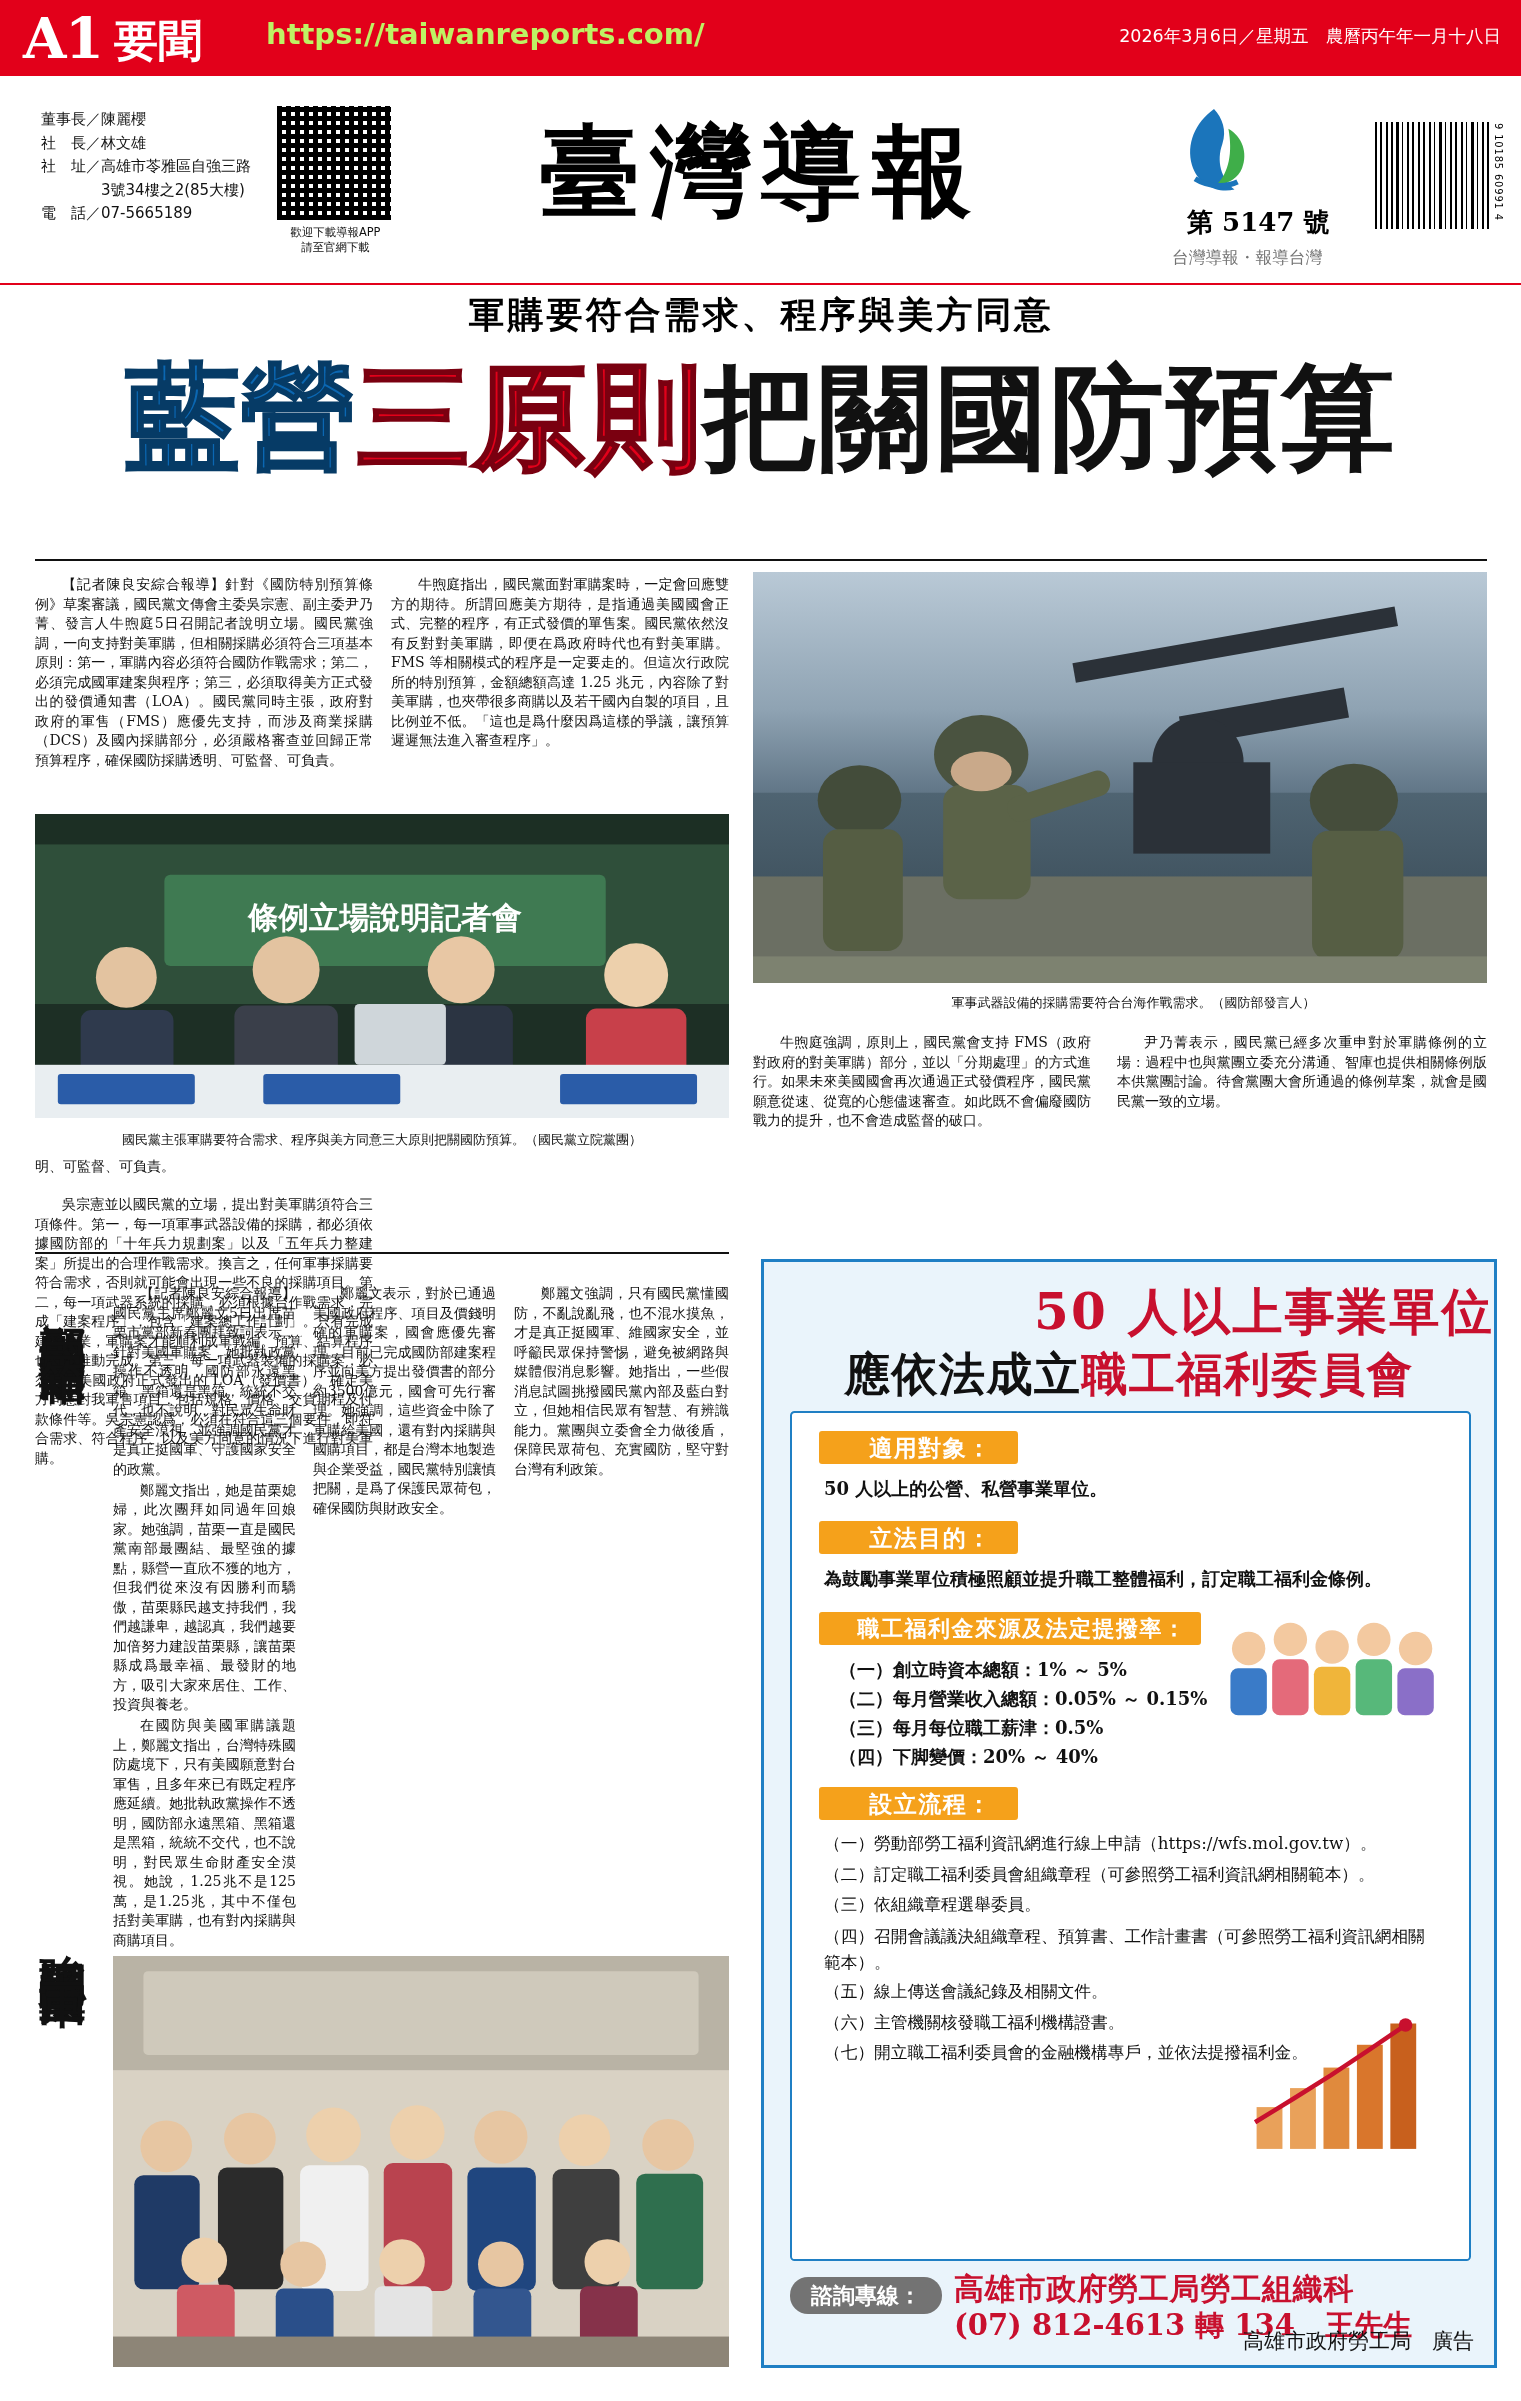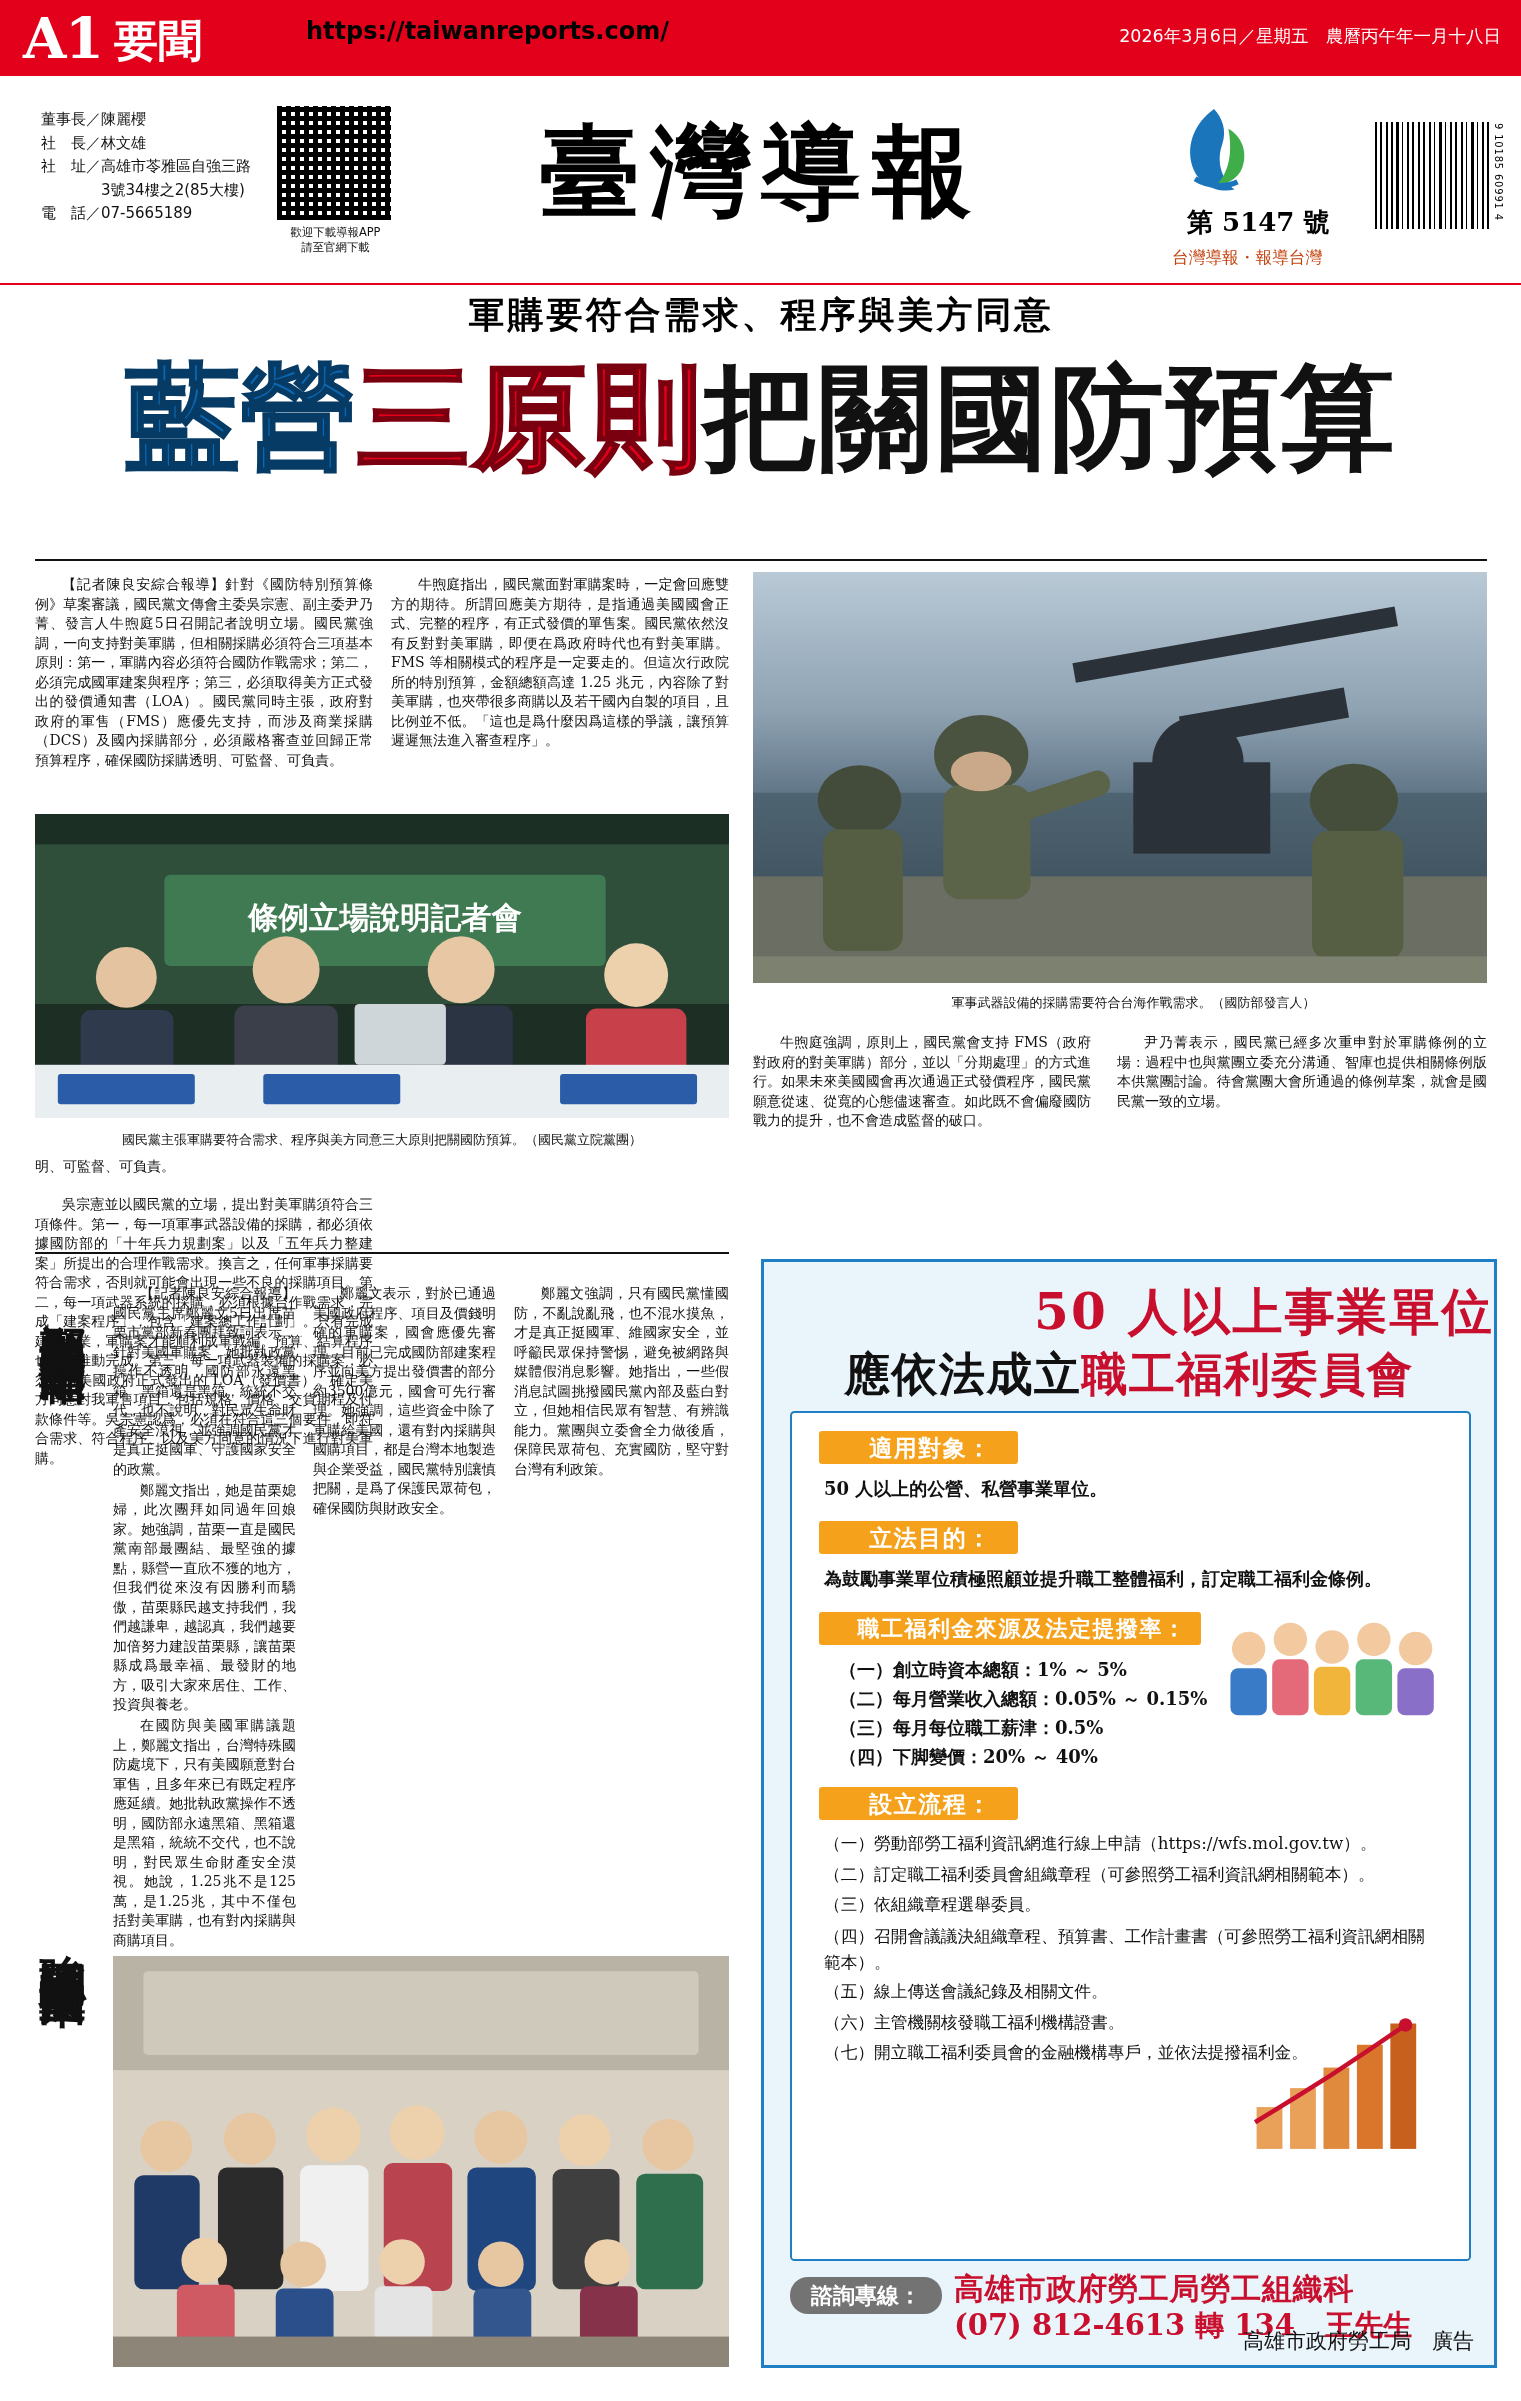--- a/index.html
+++ b/index.html
@@ -3,37 +3,37 @@
 <meta charset="utf-8">
 <style>
   html,body{margin:0;padding:0;background:#ffffff;}
   body{width:1522px;height:2401px;font-family:"DejaVu Sans","Liberation Sans",sans-serif;color:#000;}
   .page{position:relative;width:1522px;height:2401px;overflow:hidden;background:#fff;}
 
   
   .topbar{position:absolute;left:0;top:0;width:1522px;height:76px;background:#e2001a;}
   .topbar .a1{position:absolute;left:23px;top:4.6px;font-size:56px;font-weight:bold;color:#ffffff;font-family:"DejaVu Serif","Liberation Serif",serif;letter-spacing:-1.5px;}
   .topbar .sect{position:absolute;left:114px;top:12px;font-size:44px;font-weight:bold;color:#fff;font-family:"DejaVu Sans","Liberation Sans",sans-serif;}
-  .topbar .url{position:absolute;left:266px;top:16.7px;font-size:24px;font-weight:bold;color:#000000;font-family:"DejaVu Sans","Liberation Sans",sans-serif;margin-left:40px;}
+  .topbar .url{position:absolute;left:266px;top:16.7px;font-size:29px;font-weight:bold;color:#bef264;font-family:"DejaVu Sans","Liberation Sans",sans-serif;}
   .topbar .date{position:absolute;right:21px;top:24px;font-size:17.5px;color:#ffffff;}
 
   
   .masthead{position:absolute;left:0;top:76px;width:1522px;height:207px;background:#fff;border-bottom:2.3px solid #e2001a;}
   .pubinfo{position:absolute;left:41px;top:32px;font-size:15px;line-height:23.6px;color:#111;}
   .pubinfo div{white-space:nowrap;}
   .qrbox{position:absolute;left:274px;top:27px;width:122px;height:122px;}
   .qr{width:114px;height:114px;background:
      repeating-linear-gradient(90deg,#000 0 4.6px,#fff 4.6px 9px),
      repeating-linear-gradient(0deg,#000 0 4.6px,transparent 4.6px 9px);
      background-blend-mode:multiply;border:3px solid #fff;}
   .qrcap{position:absolute;left:263px;top:149px;width:145px;text-align:center;font-size:11.4px;line-height:15px;color:#111;}
   .title-cn{position:absolute;left:426px;top:30px;width:670px;text-align:center;font-size:100px;font-weight:bold;font-family:"DejaVu Serif","Liberation Serif",serif;color:#000;letter-spacing:10.7px;}
   .logo-mark{position:absolute;left:1172px;top:30px;width:84px;height:91px;}
   .issue{position:absolute;left:1187px;top:129px;font-size:26px;font-weight:bold;font-family:"DejaVu Serif","Liberation Serif",serif;}
-  .slogan{position:absolute;left:1172px;top:170px;font-size:16.7px;color:#c2410c;text-align:center;}
+  .slogan{position:absolute;left:1172px;top:170px;font-size:16.7px;color:#737373;text-align:center;}
   .barcode{position:absolute;right:33px;top:46px;width:114px;height:107px;background:repeating-linear-gradient(90deg,#000 0 2.3px,#fff 2.3px 5.3px,#000 5.3px 6.8px,#fff 6.8px 10.7px);}
   .barnum{position:absolute;right:18px;top:47px;width:12px;font-size:10px;writing-mode:vertical-rl;letter-spacing:0.8px;}
 
   
   .kicker{position:absolute;left:0;top:291px;width:1522px;text-align:center;font-size:36px;font-weight:bold;font-family:"DejaVu Serif","Liberation Serif",serif;letter-spacing:3px;color:#000;}
   .headline{position:absolute;left:0;top:342px;width:1522px;text-align:center;white-space:nowrap;font-family:"DejaVu Sans","Liberation Sans",sans-serif;font-weight:bold;font-size:114px;letter-spacing:1.5px;}
   .hl-blue{color:#0b67b2;-webkit-text-stroke:2.3px #063b66;}
   .hl-red{color:#e2001a;-webkit-text-stroke:2.3px #7a0010;}
   .hl-black{color:#111;}
   .rule{position:absolute;left:35px;width:1452px;height:2.3px;background:#111;}

